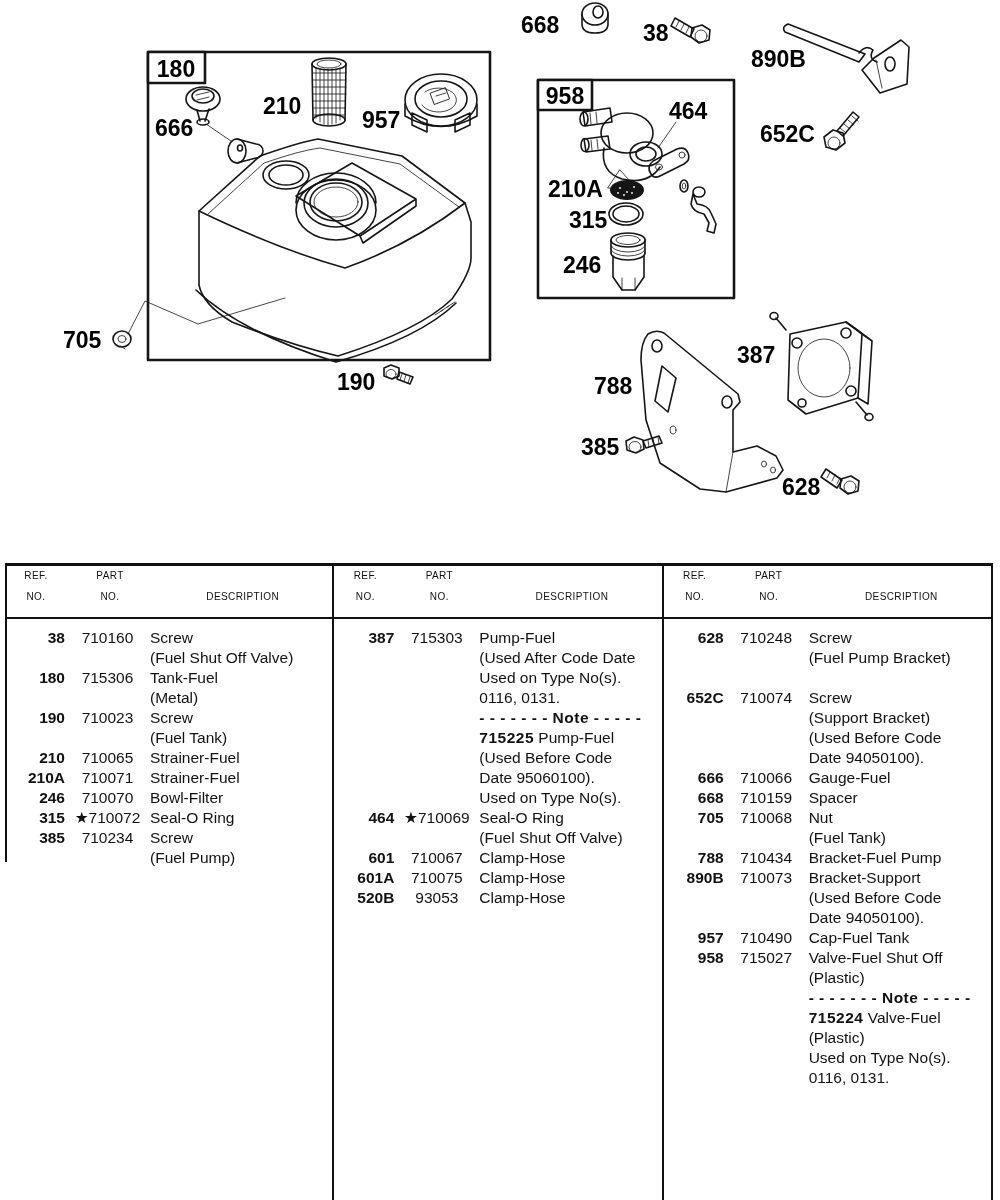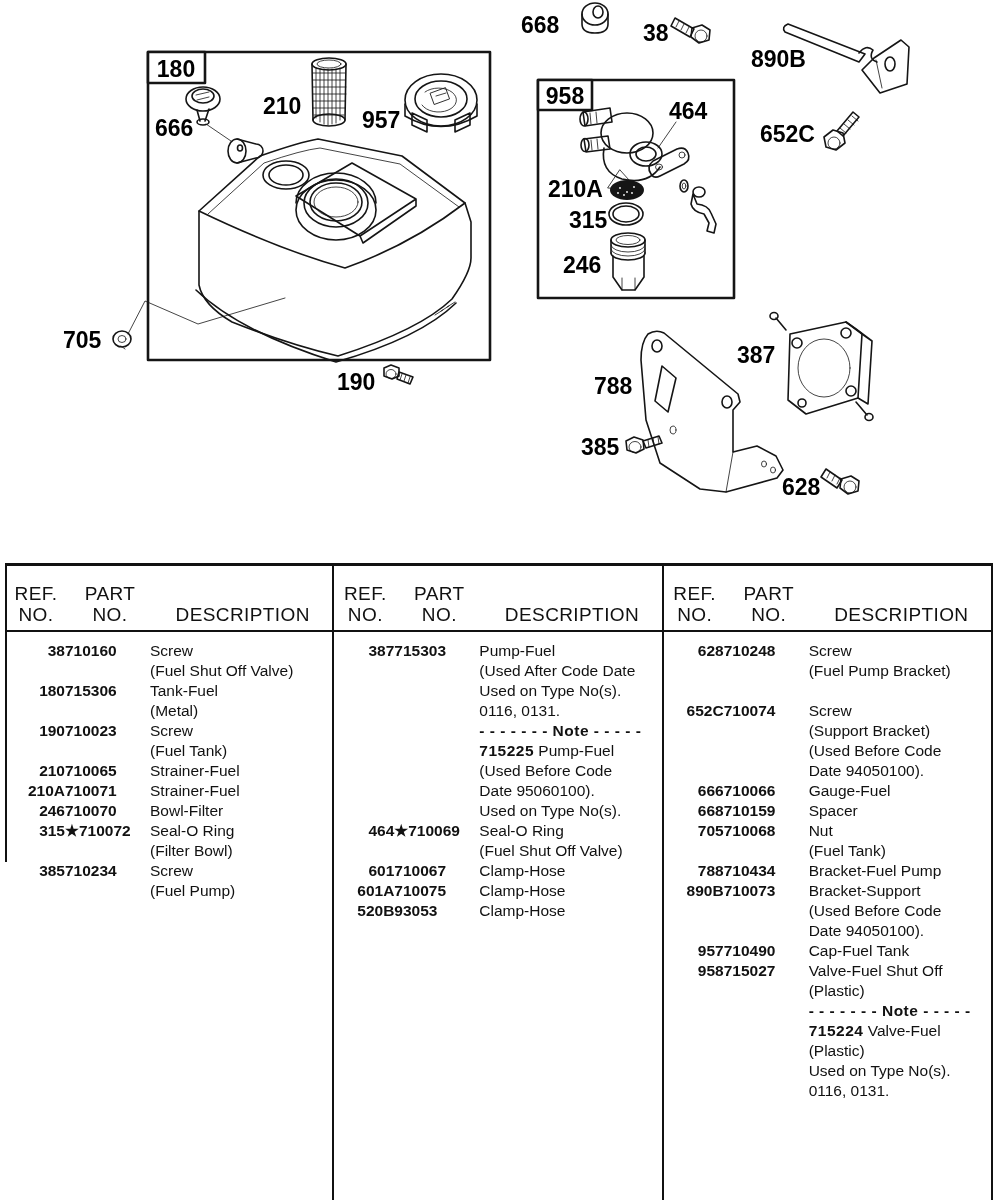--- a/index.html
+++ b/index.html
@@ -16,31 +16,31 @@
   .dlabel{position:absolute;font-weight:700;font-size:23px;line-height:24px;white-space:nowrap;color:#000}
   .boxlabel{text-align:center}
   
   .ptable{position:absolute;left:5px;top:563px;width:988px;height:637px;
           border-top:3px solid #111;border-right:2px solid #111;display:flex;box-sizing:border-box}
   .ptable::before{content:"";position:absolute;left:0;top:0;width:2px;height:296px;background:#111}
   .tsection{flex:1;position:relative;box-sizing:border-box}
   .tsection + .tsection{border-left:2px solid #111}
   .thead{height:47px;border-bottom:2px solid #111;display:grid;
          grid-template-columns:62px 86px 1fr;grid-template-rows:21px 18px;
-         padding-top:17px;font-size:19px;letter-spacing:.4px;box-sizing:content-box}
+         padding-top:4px;font-size:10px;letter-spacing:.4px;box-sizing:content-box}
   .th{text-align:center}
   .th.r1c1{grid-column:1;grid-row:1}
   .th.r1c2{grid-column:2;grid-row:1}
   .th.r2c1{grid-column:1;grid-row:2}
   .th.r2c2{grid-column:2;grid-row:2}
   .th.desc{grid-column:3;grid-row:2}
   .tbody{padding-top:9px}
   .trow{display:flex;height:20px;font-size:15.5px;line-height:20px;white-space:nowrap}
   .c-ref{width:60px;text-align:right;font-weight:700}
-  .c-part{width:85px;text-align:left;font-weight:700}
+  .c-part{width:85px;text-align:center;font-weight:400}
   .c-desc{flex:1}
   .bb{font-weight:700;letter-spacing:.5px}
 </style>
 </head>
 <body>
 
 <div class="page">
 
   <div class="diagram">
     <svg class="art" width="1000" height="563" viewBox="0 0 1000 563">
@@ -308,25 +308,20 @@
             <span class="c-ref">246</span>
             <span class="c-part">710070</span>
             <span class="c-desc">Bowl-Filter</span>
           </div>
           <div class="trow">
             <span class="c-ref">315</span>
             <span class="c-part">★710072</span>
             <span class="c-desc">Seal-O Ring</span>
           </div>
           <div class="trow">
-            <span class="c-ref"></span>
-            <span class="c-part"></span>
-            <span class="c-desc">(Filter Bowl)</span>
-          </div>
-          <div class="trow">
             <span class="c-ref">385</span>
             <span class="c-part">710234</span>
             <span class="c-desc">Screw</span>
           </div>
           <div class="trow">
             <span class="c-ref"></span>
             <span class="c-part"></span>
             <span class="c-desc">(Fuel Pump)</span>
           </div>
         </div>

